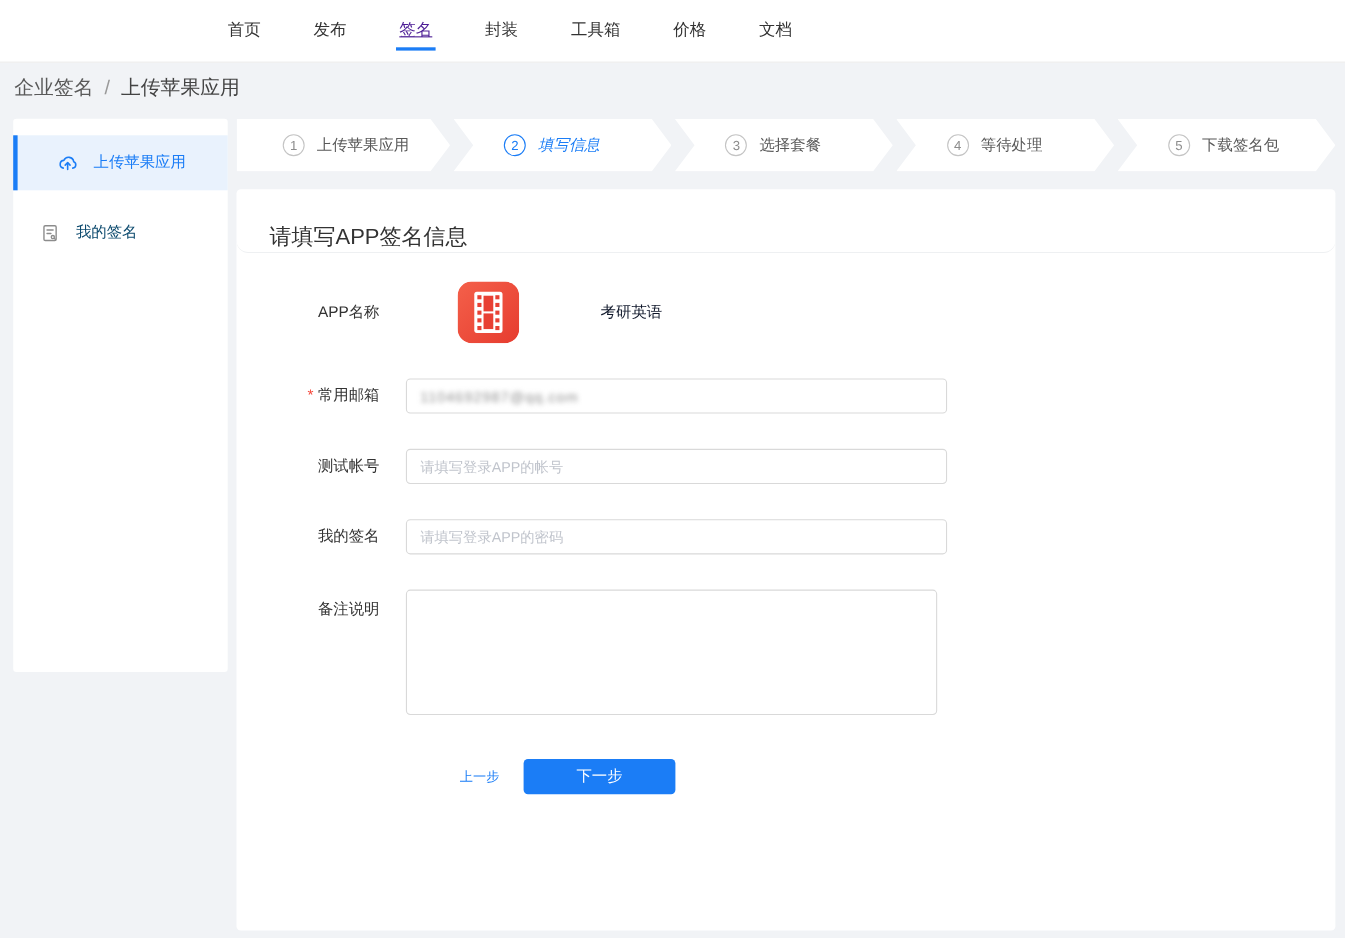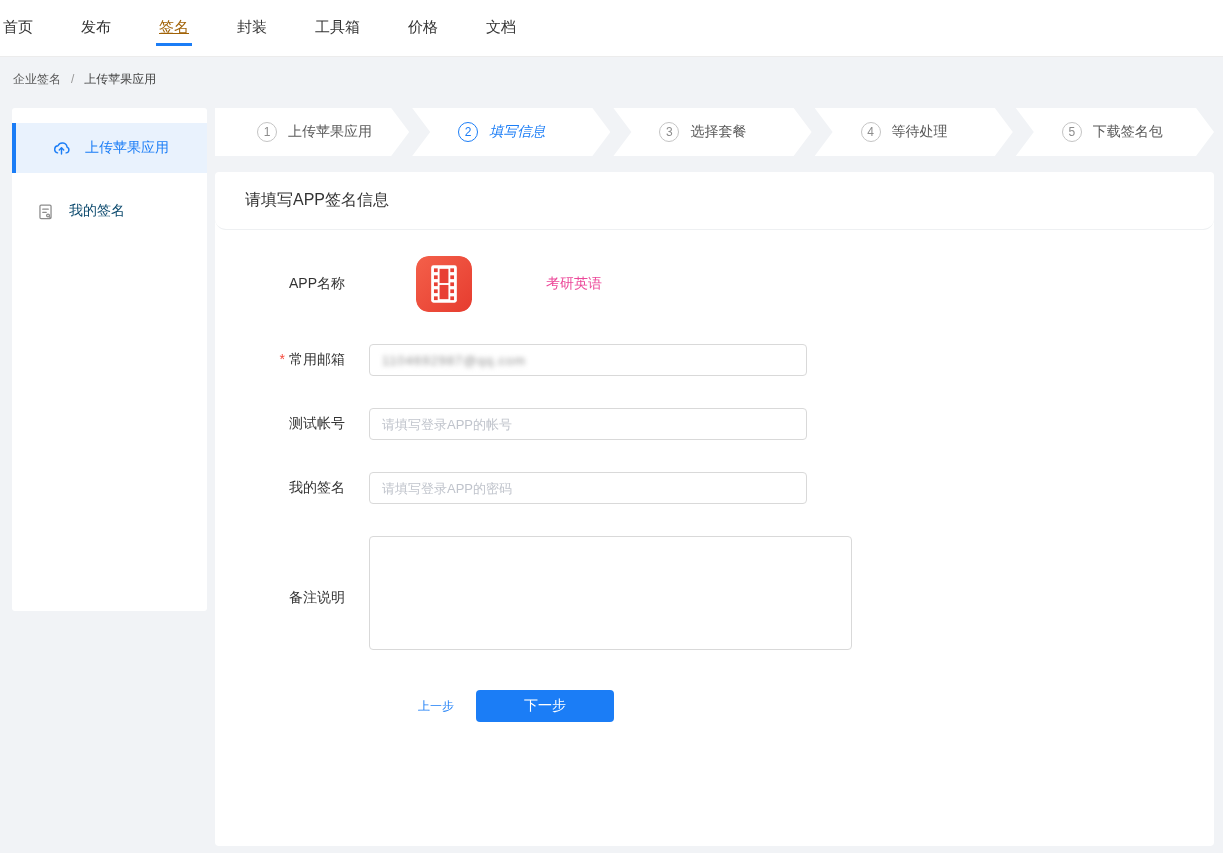--- a/index.html
+++ b/index.html
@@ -12,44 +12,45 @@
     overflow: hidden;
   }
 
   
   .topnav {
     height: 57px;
     background: #fff;
     border-bottom: 1px solid #ececec;
     display: flex;
     align-items: center;
+    padding-left: 204px;
   }
   .nav-item {
     font-size: 15px;
     color: #333;
     cursor: pointer;
     padding: 0 3px 6px;
     margin-right: 42px;
     border-bottom: 3px solid transparent;
     position: relative;
     top: 4px;
   }
   .nav-item.active {
-    color: #a16207;
+    color: #4c1d95;
     border-bottom-color: #1b7df6;
     text-decoration: underline;
   }
 
   
   .breadcrumb {
     height: 44px;
     display: flex;
     align-items: center;
     padding-left: 13px;
-    font-size: 12px;
+    font-size: 18px;
     color: #595959;
   }
   .breadcrumb .sep { margin: 0 10px; color: #999; }
   .breadcrumb .current { color: #434343; }
 
   
   .layout {
     display: flex;
     align-items: flex-start;
     padding: 7px 9px 7px 12px;
@@ -117,50 +118,50 @@
 
   
   .card {
     background: #fff;
     border-radius: 4px;
     height: 674px;
   }
   .card-header {
     height: 58px;
     display: flex;
-    align-items: center;
+    align-items: flex-end;
     padding: 0 30px;
     border-bottom: 1px solid #eef0f2;
-    font-size: 16px;
+    font-size: 20px;
     color: #333;
     border-radius: 11px;
   }
   .card-body { padding: 26px 30px 0; }
 
   .form-row { display: flex; align-items: center; margin-bottom: 32px; }
-  .form-row.row-top { align-items: center; }
+  .form-row.row-top { align-items: flex-start; }
   .form-label {
     width: 100px;
     text-align: right;
     margin-right: 24px;
     font-size: 14px;
     color: #333;
     flex-shrink: 0;
     white-space: nowrap;
   }
   .row-top .form-label { padding-top: 9px; }
   .req { color: #f5483b; margin-right: 4px; font-size: 14px; }
 
   .app-row { margin-bottom: 32px; gap: 47px; }
   .app-icon { width: 56px; height: 56px; border-radius: 12px; display: block; }
-  .app-name { margin-left: 27px; font-size: 14px; color: #ec4899; font-family: Liberation Serif, serif; }
+  .app-name { margin-left: 27px; font-size: 14px; color: #0f172a; font-family: Liberation Serif, serif; }
   .app-row .form-label { align-self: center; }
 
   .text-input, .masked-input {
-    width: 438px;
+    width: 492px;
     height: 32px;
     border: 1px solid #d9d9d9;
     border-radius: 4px;
     padding: 0 12px;
     font-size: 13px;
     color: #595959;
     background: #fff;
     outline: none;
     font-family: inherit;
   }

